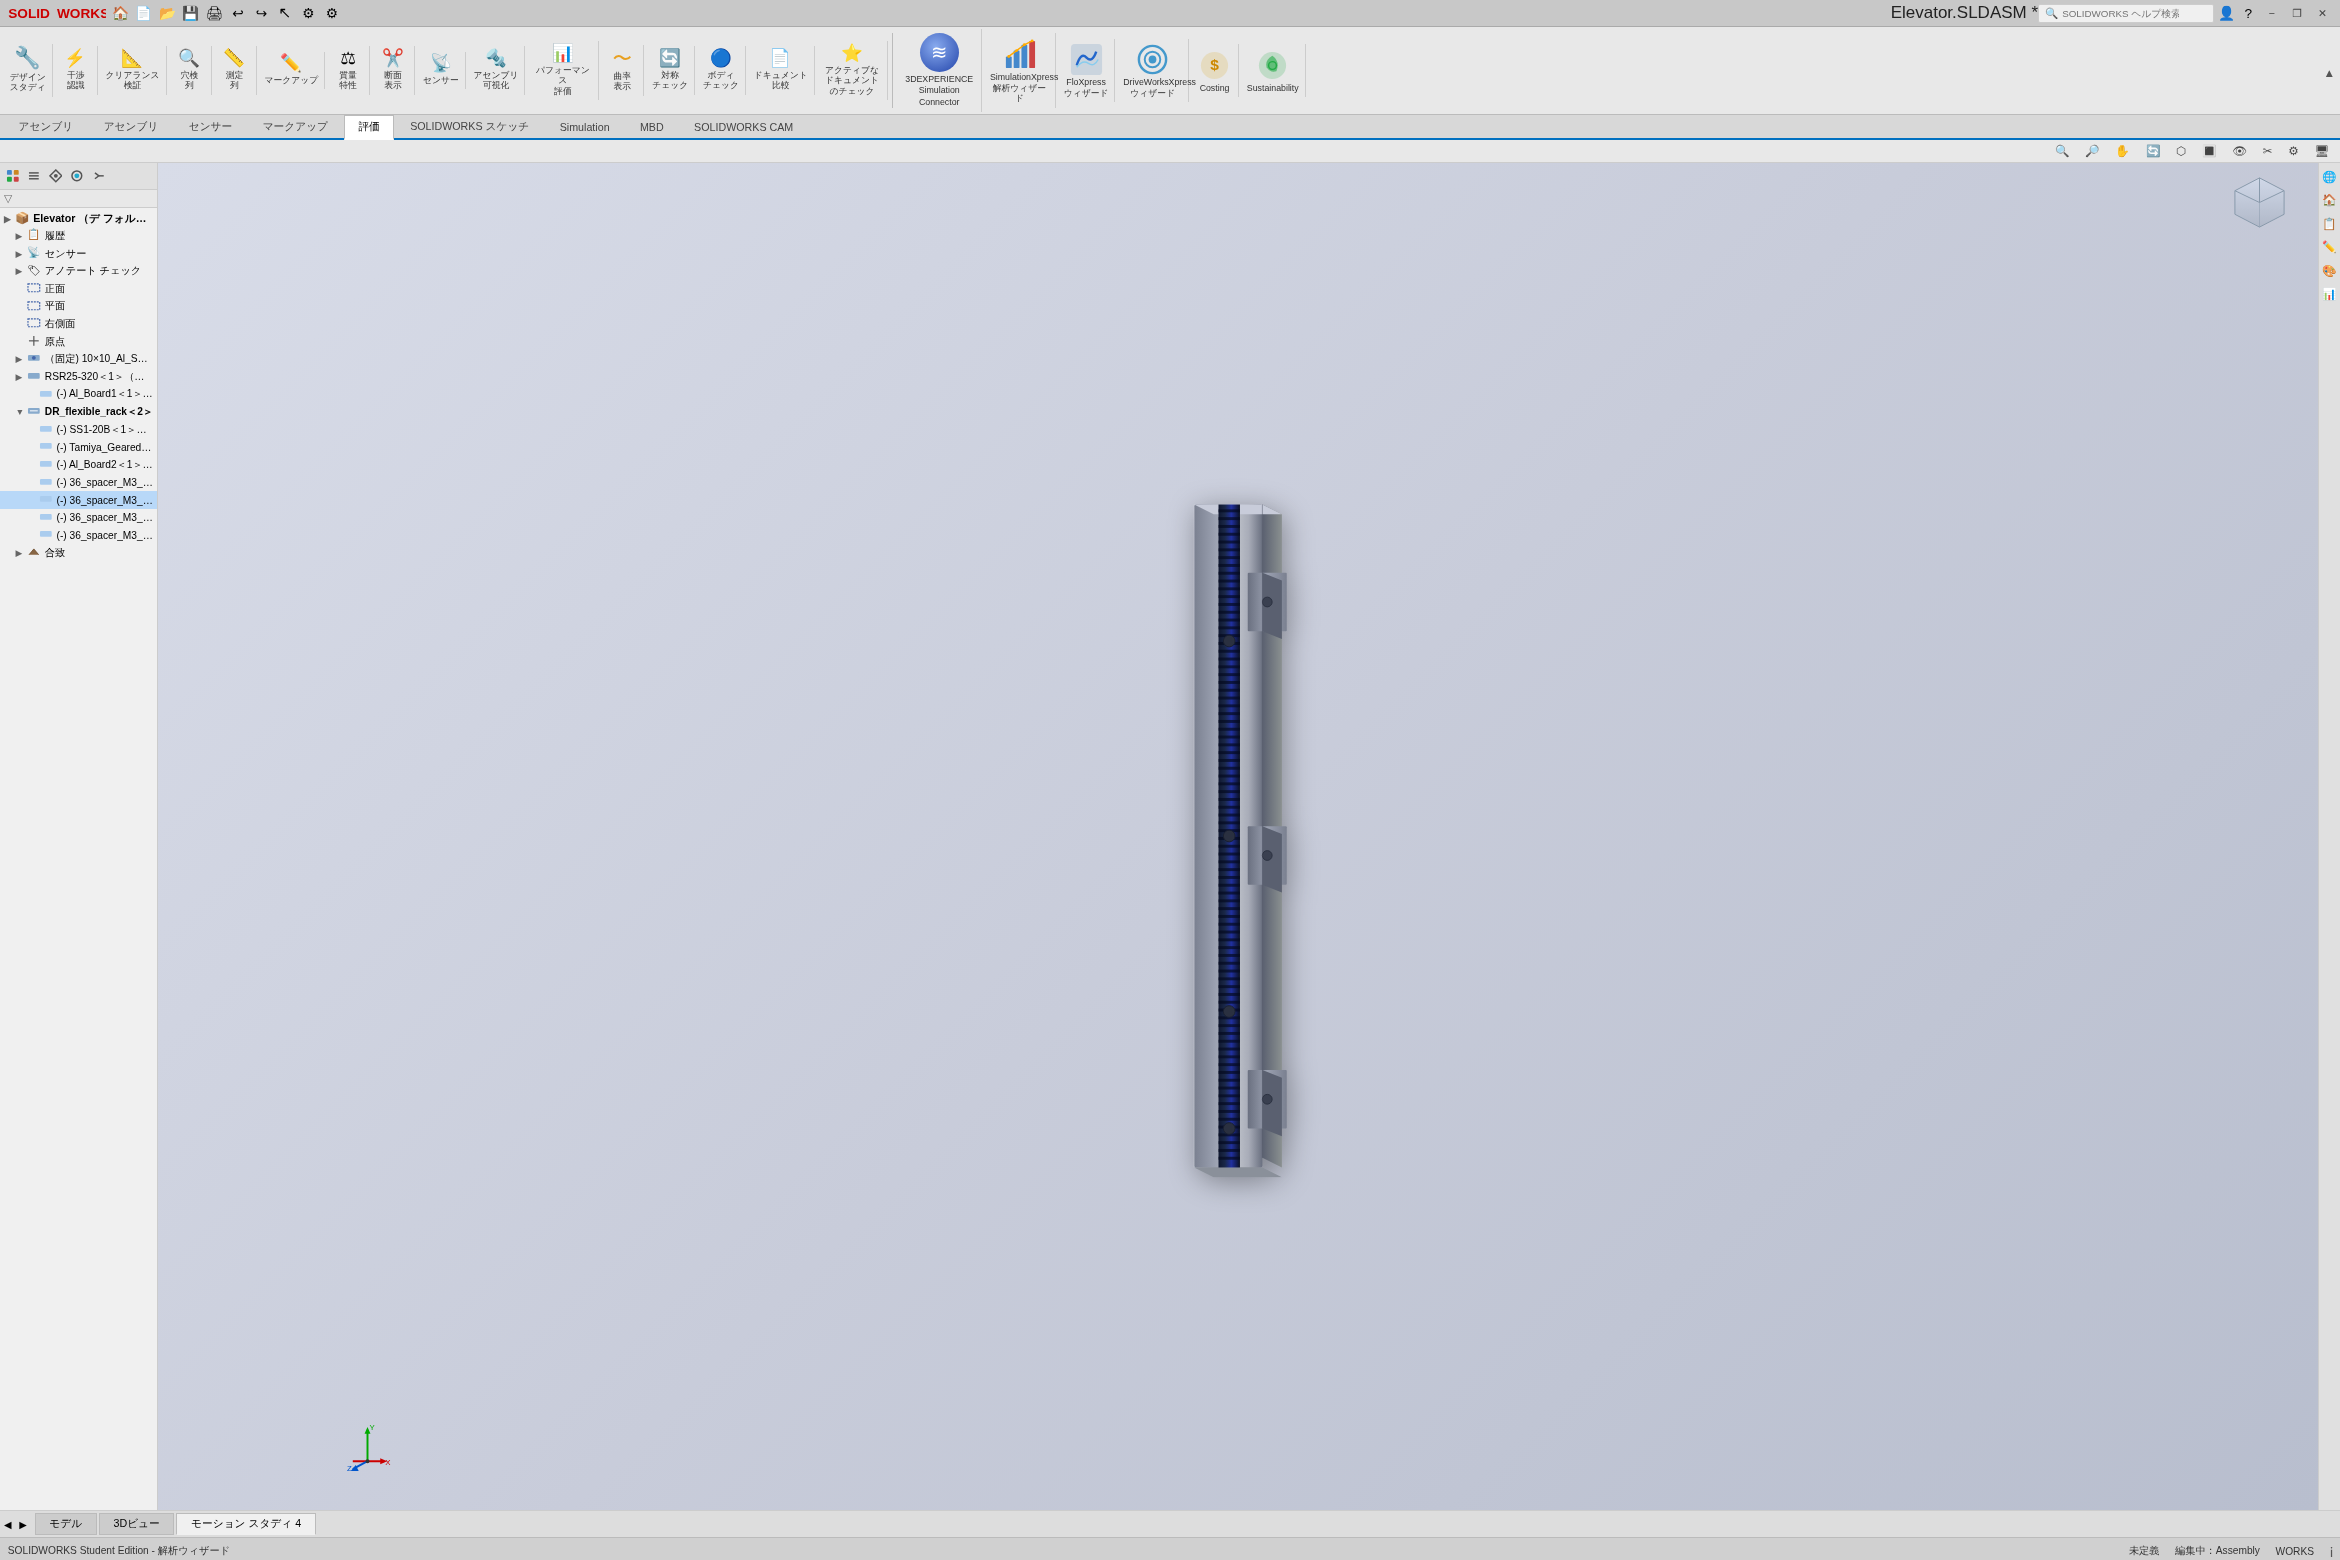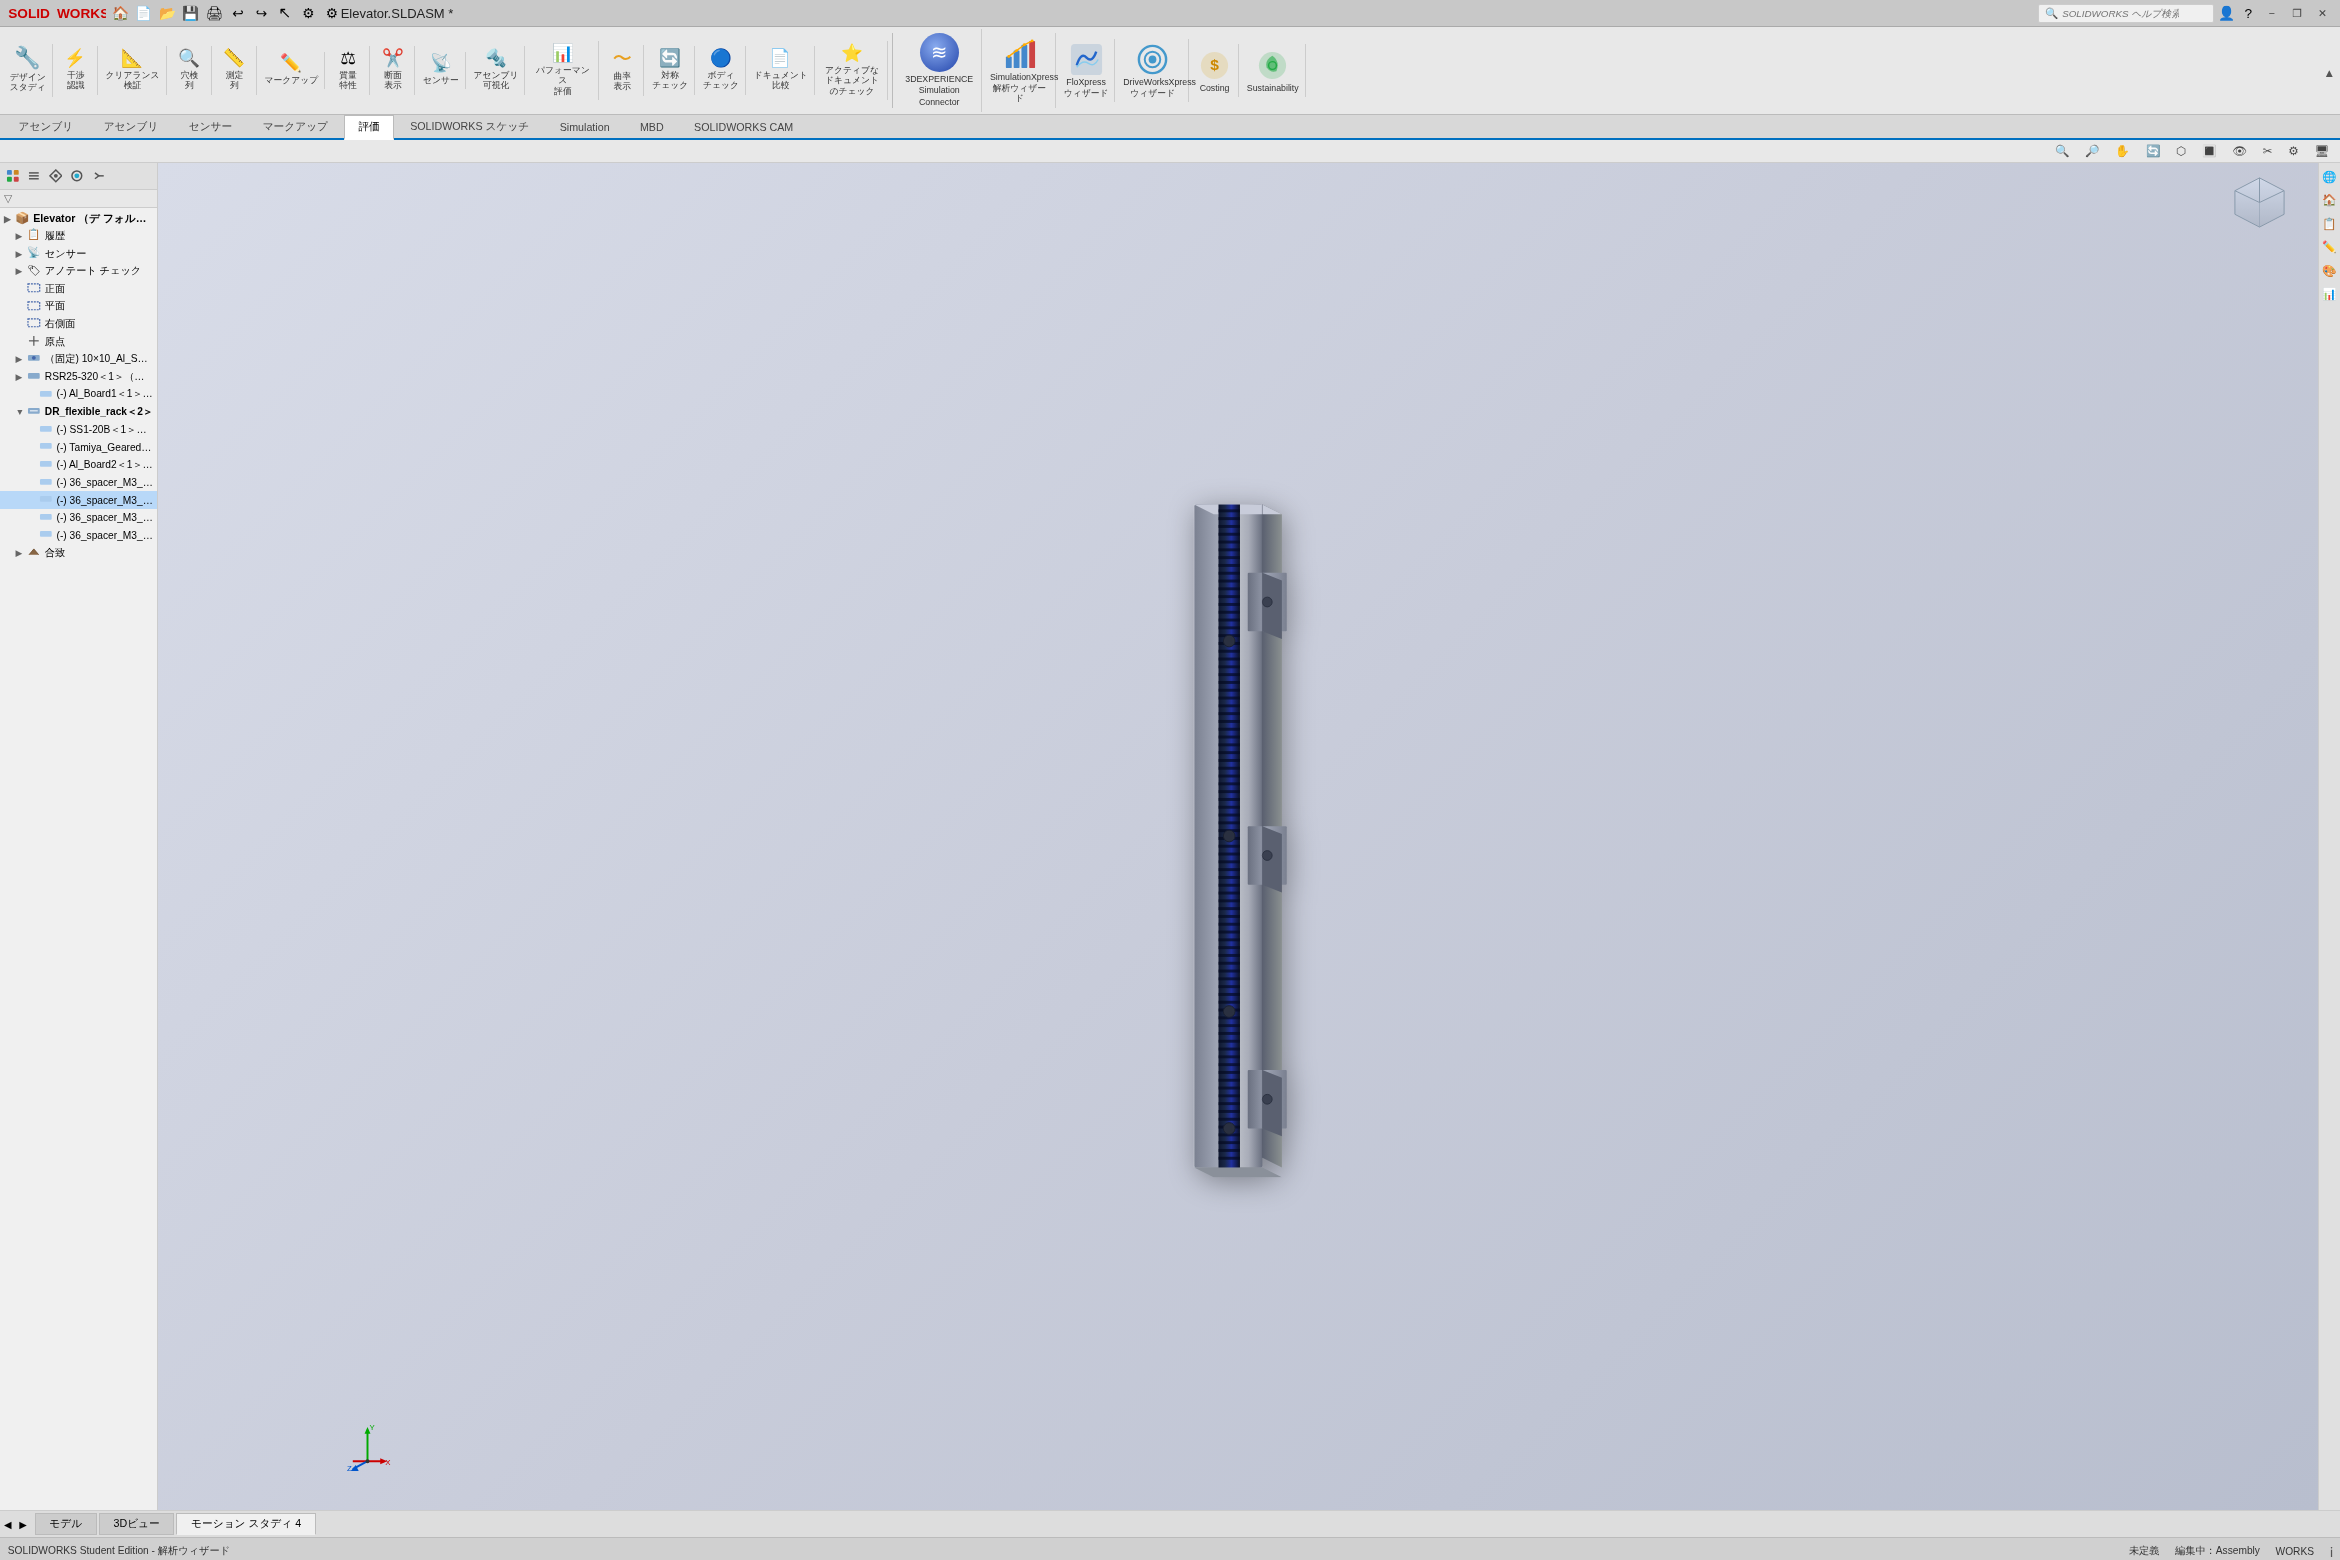--- a/index.html
+++ b/index.html
@@ -7,21 +7,21 @@
 
     
     #titlebar {
       display: flex; align-items: center; justify-content: space-between;
       background: #c8c8c8; height: 27px; padding: 0 7.8px;
       border-bottom: 1px solid #aaa;
     }
     #titlebar-left { display: flex; align-items: center; gap: 5.9px; }
     #solidworks-logo { color: #cc0000; font-weight: bold; font-size: 12.7px; }
     .titlebar-icon { width: 17.6px; height: 17.6px; display: flex; align-items: center; justify-content: center; font-size: 13.7px; cursor: pointer; }
-    #title-center { flex: 1; text-align: left; font-size: 13px; color: #222; }
+    #title-center { flex: 1; text-align: right; font-size: 17px; color: #222; }
     #titlebar-right { display: flex; align-items: center; gap: 3.9px; }
     .win-btn { width: 21.5px; height: 17.6px; display: flex; align-items: center; justify-content: center; font-size: 10.7px; cursor: pointer; color: #444; }
 
     
     #ribbon { background: #e8e8e8; border-bottom: 1px solid #bbb; }
     #ribbon-top { display: flex; align-items: center; padding: 2px 3.9px; gap: 2px; min-height: 78px; }
     .ribbon-group { display: flex; flex-direction: column; align-items: center; padding: 3.9px 5.9px; min-width: 43px; cursor: pointer; border-right: 1px solid #ccc; }
     .ribbon-icon { font-size: 21.5px; line-height: 1; margin-bottom: 2px; }
     .ribbon-label { font-size: 8.8px; text-align: center; color: #333; line-height: 1.2; max-width: 59px; }
     .ribbon-separator { width: 1px; background: #bbb; margin: 3.9px 2px; align-self: stretch; }
@@ -108,21 +108,21 @@
     <div class="titlebar-icon">↩</div>
     <div class="titlebar-icon">↪</div>
     <div class="titlebar-icon" style="font-size:15.6px;">↖</div>
     <div class="titlebar-icon">⚙</div>
     <div class="titlebar-icon">⚙</div>
   </div>
   <div id="title-center">Elevator.SLDASM *</div>
   <div id="titlebar-right">
     <div style="display:flex;align-items:center;background:#f0f0f0;border:1px solid #ccc;padding:2px 5.9px;border-radius:2px;gap:3.9px;width:176px;">
       <span>🔍</span>
-      <input type="text" style="border: none; background: transparent; font-size: 9.8px; width: 117px; outline: none; font-style: italic;" placeholder="SOLIDWORKS ヘルプ検索">
+      <input type="text" style="border: none; background: transparent; font-size: 9.8px; width: 117px; outline: none;" placeholder="SOLIDWORKS ヘルプ検索">
     </div>
     <div class="titlebar-icon">👤</div>
     <div class="titlebar-icon">?</div>
     <div class="win-btn">−</div>
     <div class="win-btn">❐</div>
     <div class="win-btn" id="close-btn">✕</div>
   </div>
 </div>
 
 <div id="ribbon">

